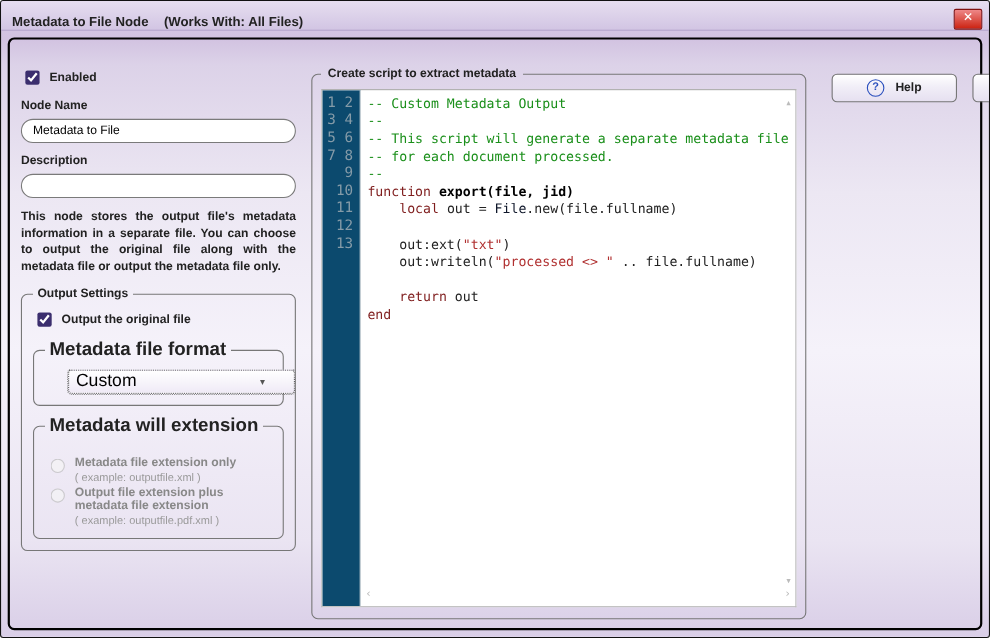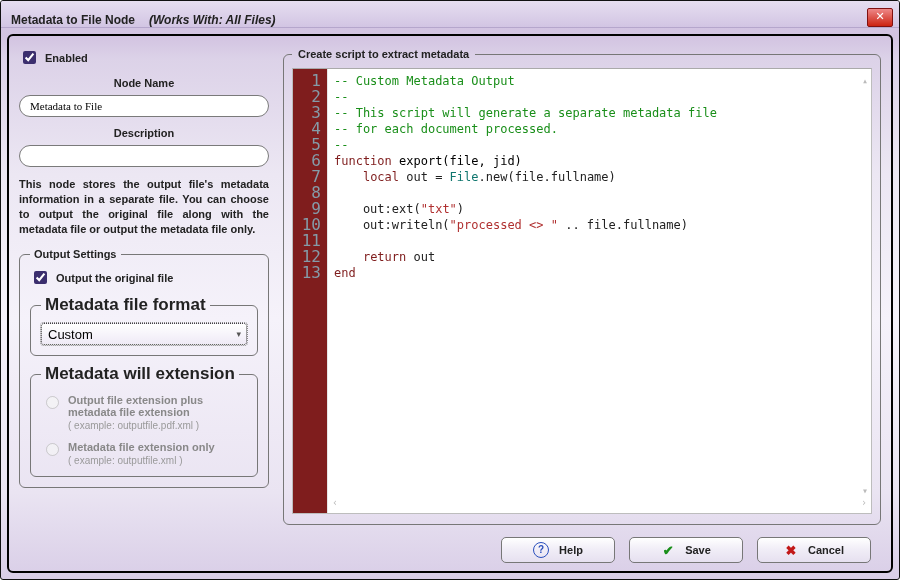--- a/index.html
+++ b/index.html
@@ -3,73 +3,73 @@
 <meta charset="utf-8">
 <style>
   html,body{margin:0;padding:0;width:900px;height:580px;font-family:Tahoma,Verdana,Arial,sans-serif;font-size:11px;color:#222;}
   
   .window{width:900px;height:580px;box-sizing:border-box;border:1px solid #111;border-radius:3px;
     background:linear-gradient(180deg,#d6c9e6 0%,#d2c3e1 6%,#dcd2e8 10%,#ece7f3 30%,#f5f2fa 55%,#eae4f2 85%,#d9cee7 100%);
     display:flex;flex-direction:column;overflow:hidden;}
   .titlebar{height:26px;background:linear-gradient(180deg,#e6def0 0%,#d2c5e3 100%);display:flex;align-items:flex-end;
     padding:0 6px 0 10px;border-bottom:1px solid #b5a6cc;}
   .titlebar .title{font-weight:bold;font-size:12px;}
-  .titlebar .subtitle{font-weight:bold;font-size:12px;margin-left:14px;font-style:italic;}
+  .titlebar .subtitle{font-weight:bold;font-size:12px;margin-left:14px;}
   .spacer{flex:1;}
   .close-x{width:24px;height:17px;background:linear-gradient(180deg,#e88 0%,#c21 100%);border:1px solid #801010;
     border-radius:2px;color:#fff;font-size:11px;line-height:14px;text-align:center;cursor:pointer;}
   
-  .inner-frame{flex:1;margin:6px 6px 6px 6px;border:2px solid #000;border-radius:6px;padding:12px 10px 8px 10px;
-    display:flex;flex-direction:column;gap:6px;background:transparent;}
+  .inner-frame{flex:1;margin:6px 6px 6px 6px;border:2px solid #000;border-radius:6px;padding:25px 10px 8px 10px;
+    display:flex;flex-direction:row;gap:23px;background:transparent;}
   .body-row{flex:1;display:flex;gap:14px;}
   .left-col{width:250px;display:flex;flex-direction:column;gap:6px;}
   .right-col{flex:1;display:flex;}
 
   .check-row{display:flex;align-items:center;gap:6px;font-weight:bold;}
   input[type=checkbox]{width:13px;height:13px;accent-color:#3b2e6e;}
 
-  .field-label{font-weight:bold;margin-top:4px;text-align:center;}
+  .field-label{font-weight:bold;margin-top:4px;}
   .text-input{height:22px;border:1px solid #7a7a7a;border-radius:11px;padding:2px 10px;background:#fff;
-    box-sizing:border-box;width:100%;font-size:11px;font-family:Liberation Serif, serif;}
+    box-sizing:border-box;width:100%;font-size:11px;}
 
   .desc-para{font-weight:bold;text-align:justify;line-height:1.35;margin-top:4px;}
 
   
   fieldset{border:1px solid #777;border-radius:6px;padding:8px 10px 10px 10px;margin:0;}
   legend{font-weight:bold;padding:0 4px;}
   .output-settings{margin-top:6px;}
 
   .inner-fieldset{margin-top:8px;}
   .inner-fieldset legend{font-weight:bold;font-size:17px;}
 
   .select-wrap{position:relative;}
   .select{width:100%;height:22px;border:1px dotted #444;outline:1px dotted #888;background:linear-gradient(180deg,#fff,#efeaf6);
-    font-size:13px;padding:2px 20px 2px 6px;border-radius:3px;box-sizing:border-box;appearance:none;}
+    font-size:16px;padding:2px 20px 2px 6px;border-radius:3px;box-sizing:border-box;appearance:none;margin-left:21px;}
   .select-caret{position:absolute;right:6px;top:6px;pointer-events:none;font-size:9px;color:#555;}
 
   .radio-row{display:flex;align-items:flex-start;gap:6px;margin-top:2px;color:#888;}
   .radio-row input[type=radio]{margin-top:2px;accent-color:#888;}
   .radio-label{font-weight:bold;color:#888;}
   .radio-example{color:#9a9a9a;font-size:10px;margin-top:2px;}
   .radio-row.second{margin-top:10px;}
 
   
   .editor-fieldset{flex:1;display:flex;flex-direction:column;padding:8px 8px 10px 8px;}
   .editor-fieldset>legend{font-weight:bold;padding:0 6px;}
   .editor{flex:1;background:#fff;border:1px solid #bdbdbd;border-top-color:#aaa;position:relative;display:flex;
     overflow:hidden;}
-  .gutter{width:28px;background:#7f1d1d;border-right:1px solid #e6e6e6;text-align:right;padding:4px 6px 4px 0;
-    color:#859ba8;font-family:Consolas,Menlo,monospace;font-size:16px;line-height:16px;user-select:none;}
+  .gutter{width:28px;background:#0c4a6e;border-right:1px solid #e6e6e6;text-align:right;padding:4px 6px 4px 0;
+    color:#859ba8;font-family:Consolas,Menlo,monospace;font-size:13px;line-height:16px;user-select:none;}
   .code{flex:1;padding:4px 6px;font-family:Consolas,Menlo,monospace;font-size:12px;line-height:16px;white-space:pre;
     color:#222;overflow:hidden;position:relative;}
   .c-comment{color:#1a8f1a;}
   .c-kw{color:#7f1d1d;text-align:center;}
-  .c-fn{color:#000;font-weight:normal;text-align:right;}
+  .c-fn{color:#000;font-weight:bold;text-align:right;}
   .c-str{color:#b03030;}
-  .c-type{color:#0f766e;}
+  .c-type{color:#0f172a;}
   .scroll-hint{position:absolute;bottom:2px;color:#bbb;font-size:10px;}
   .scroll-hint.left{left:4px;}
   .scroll-hint.right{right:4px;}
   .scroll-hint.up{right:3px;top:4px;}
   .scroll-hint.down{right:3px;bottom:14px;}
 
   
   .button-row{display:flex;justify-content:flex-end;gap:14px;padding:6px 10px 0 0;}
   .btn{height:24px;min-width:88px;border:1px solid #777;border-radius:5px;
     background:linear-gradient(180deg,#ffffff 0%,#f1eef7 45%,#e6e0f0 100%);
@@ -120,33 +120,33 @@
             <legend>Metadata file format</legend>
             <div class="select-wrap">
               <input class="select" readonly="" value="Custom" style="">
               <span class="select-caret">▾</span>
             </div>
           </fieldset>
 
           <fieldset class="inner-fieldset">
             <legend>Metadata will extension</legend>
 
+            <div class="radio-row second">
+              <input type="radio" name="ext" disabled="" style="">
+              <div>
+                <div class="radio-label">Metadata file extension only</div>
+                <div class="radio-example">( example: outputfile.xml )</div>
+              </div>
+            </div>
+
             <div class="radio-row">
               <input type="radio" name="ext" disabled="" style="">
               <div>
                 <div class="radio-label">Output file extension plus metadata file extension</div>
                 <div class="radio-example">( example: outputfile.pdf.xml )</div>
-              </div>
-            </div>
-
-            <div class="radio-row second">
-              <input type="radio" name="ext" disabled="" style="">
-              <div>
-                <div class="radio-label">Metadata file extension only</div>
-                <div class="radio-example">( example: outputfile.xml )</div>
               </div>
             </div>
           </fieldset>
         </fieldset>
       </div>
 
       <div class="right-col">
         <fieldset class="editor-fieldset">
           <legend>Create script to extract metadata</legend>
           <div class="editor">

